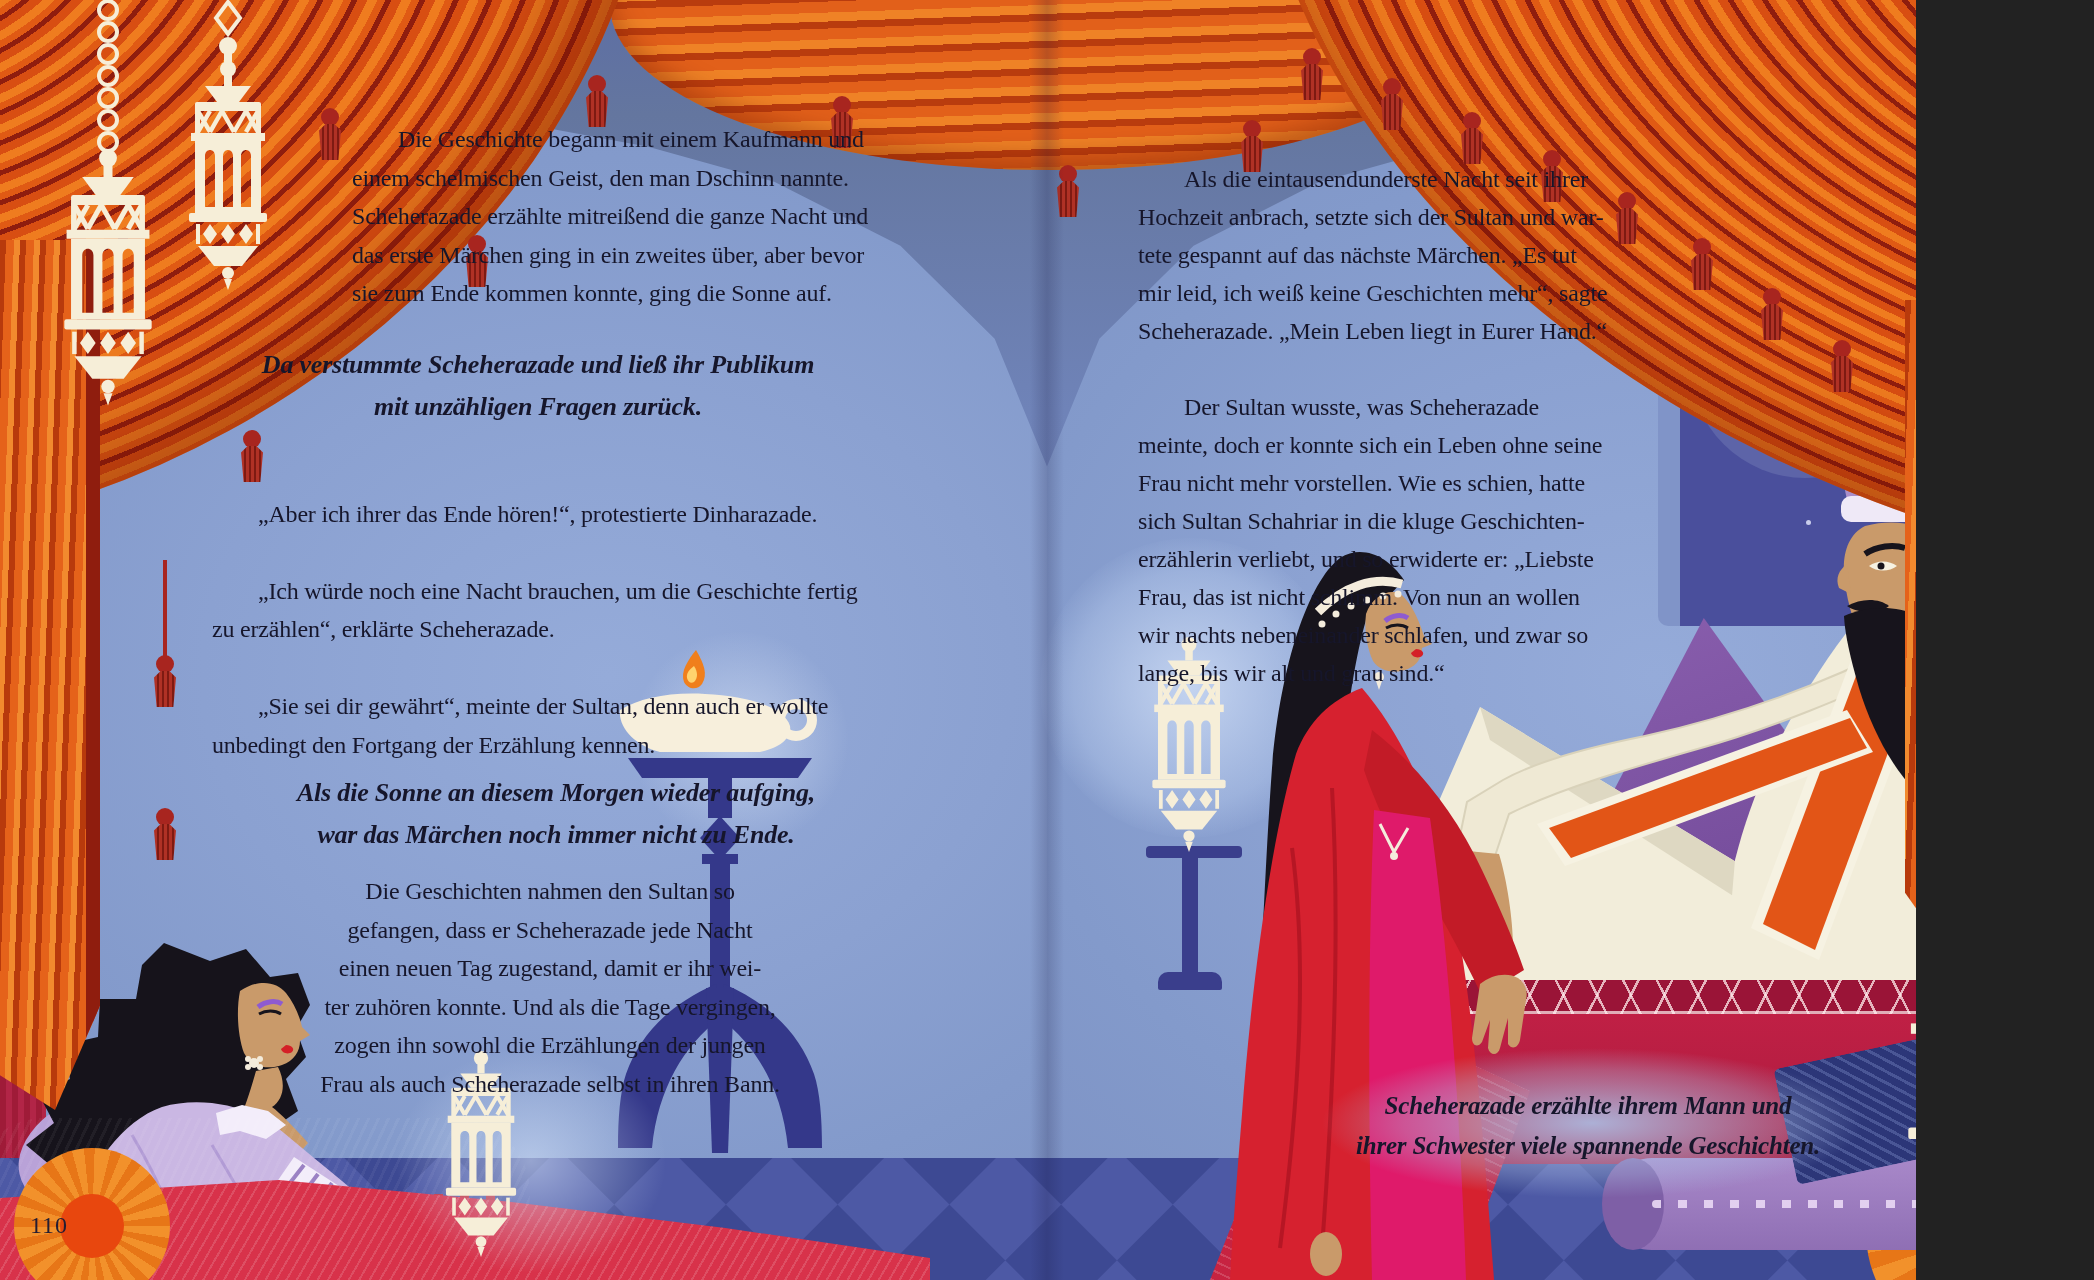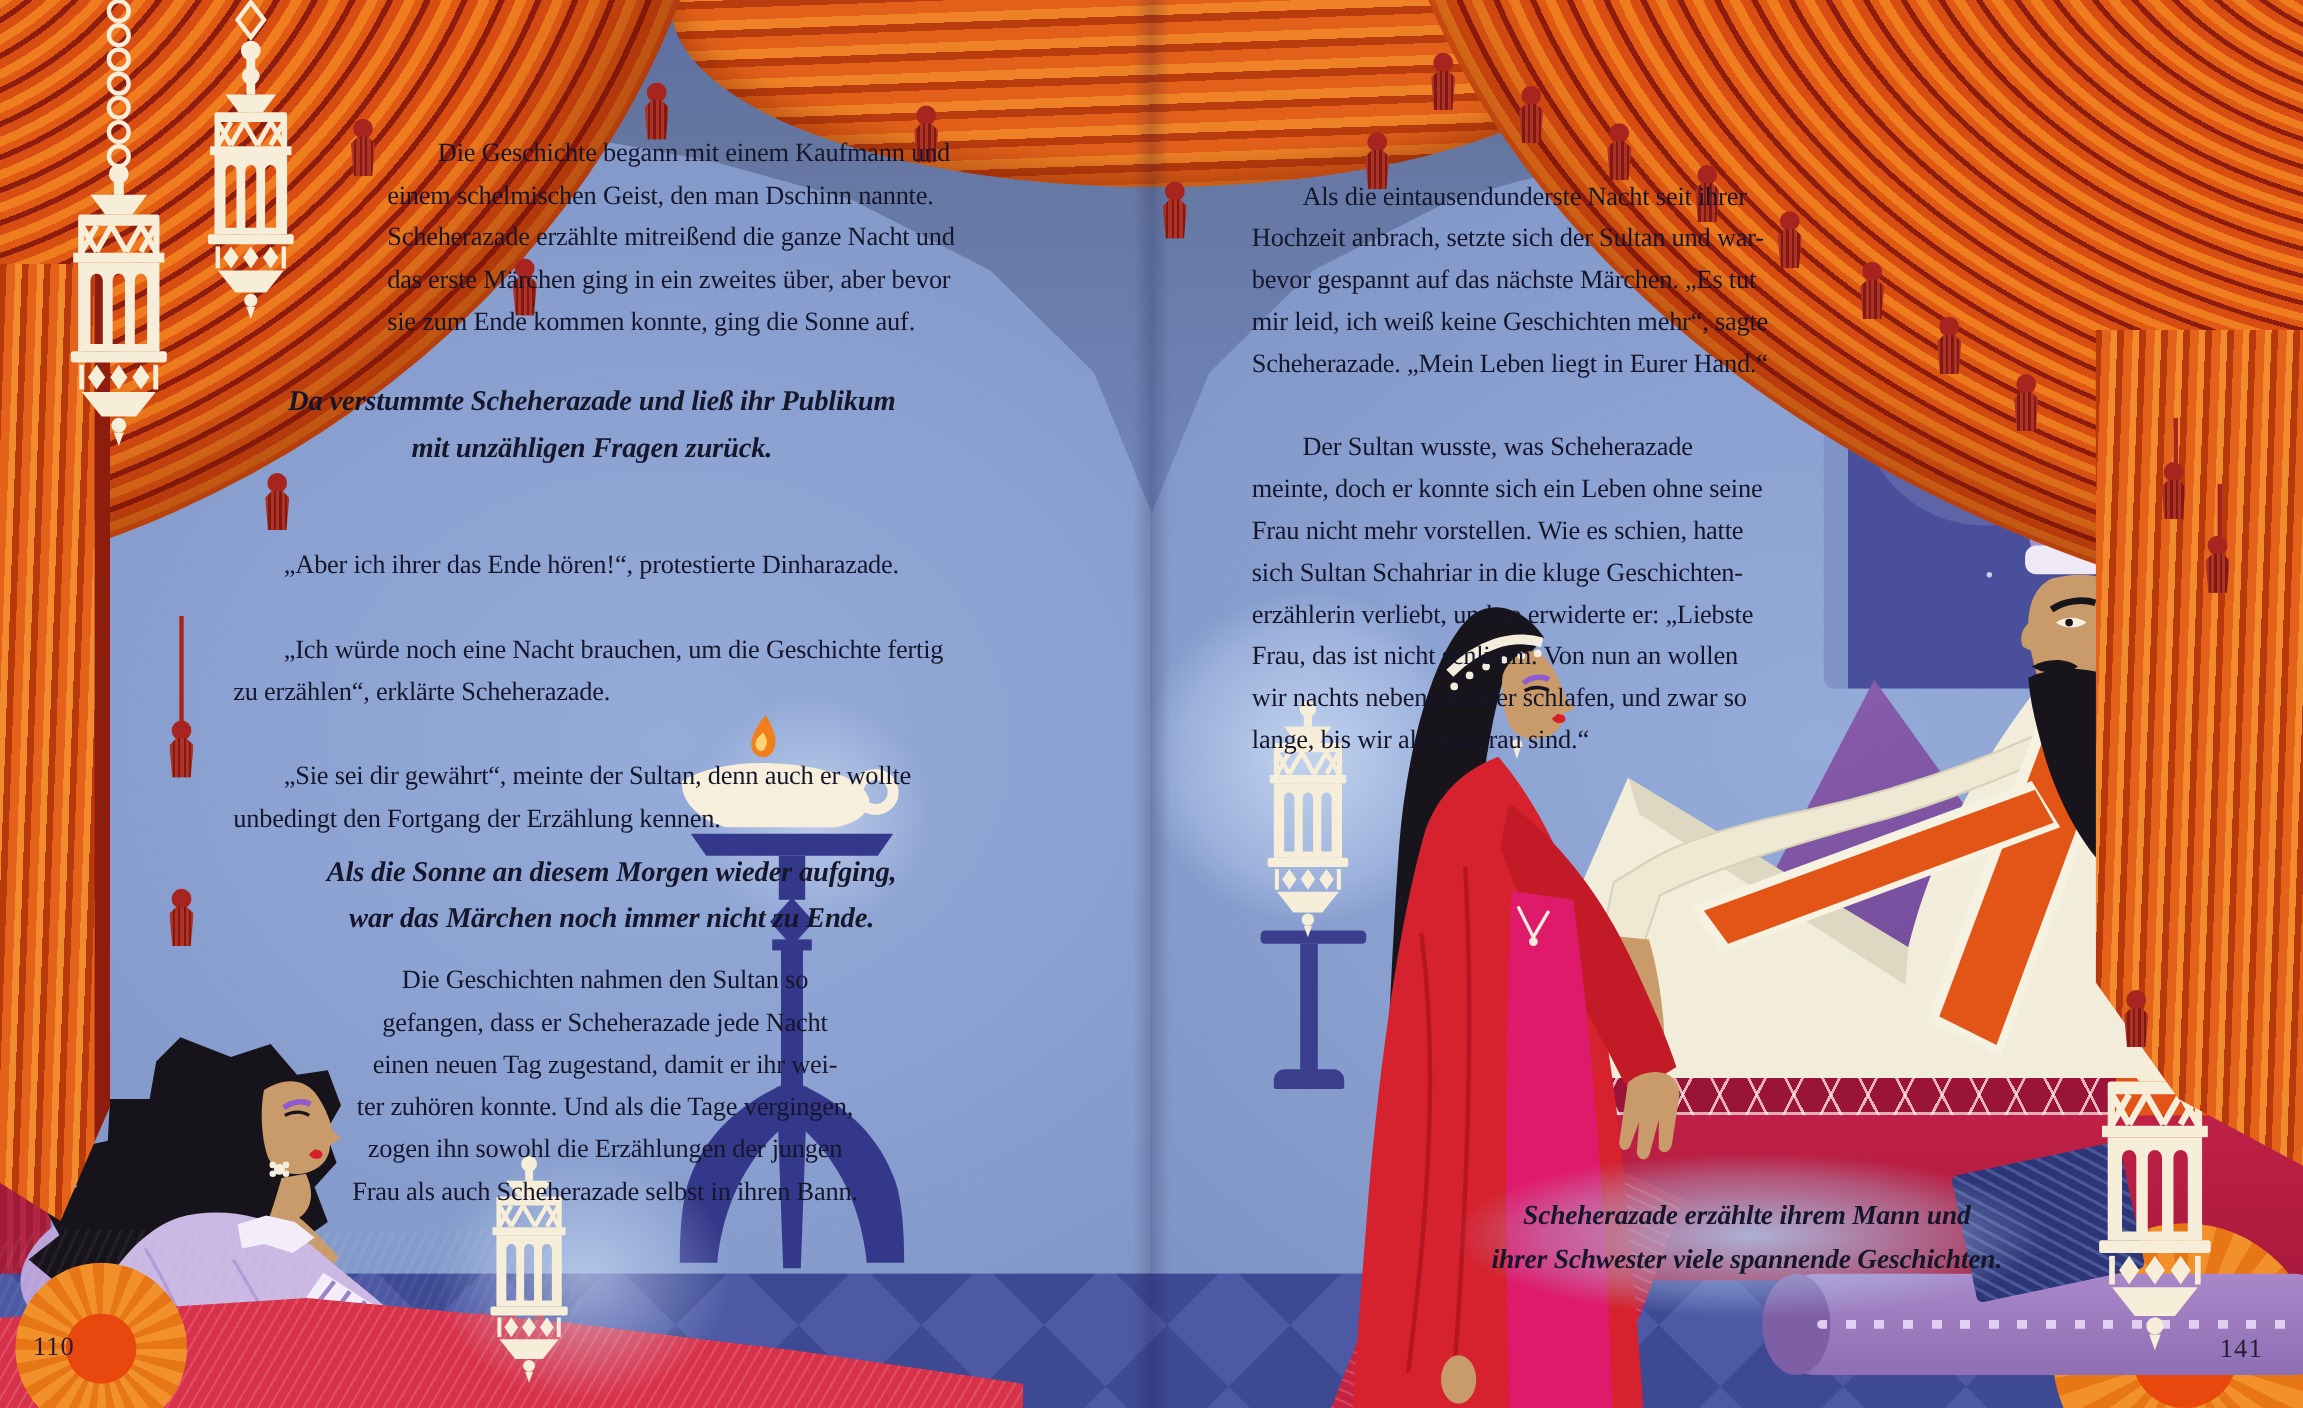--- a/index.html
+++ b/index.html
@@ -1,16 +1,16 @@
 <!DOCTYPE html>
 <html style="--bg_top: #5d6ea4; --bg_arch_hi: #95abd9; --curtain_hi: #ef7c1f; --curtain_deep: #8f1d0e; --crimson_edge: #a61c3c; --tassel: #a8251f; --cream: #f6eed8; --indigo: #34388a; --window_dark: #4a4f9c; --crescent: #f4ecca; --bed: #c2204a; --bed_band: #9a1437; --cushion_purple: #7b529f; --cushion_light: #b99ed4; --robe_red: #d6212f; --dress_pink: #df1a6a; --skin: #c99a6a; --turban: #a98fca; --sun: #f2912b; --sun_core: #e8470e; --bolster_navy: #3f4c95; --bolster_purple: #9d7fc2; --blanket_red: #d8324a; --floor: #46529c; --floor_dark: #3c4892; --text: #16162b;"><head>
 <meta charset="utf-8">
 <style>
   html,body{margin:0;padding:0;background:#222;}
-  .stage{position:relative;width:2094px;height:1280px;overflow:hidden;
+  .stage{position:relative;width:1916px;height:1280px;overflow:hidden;
     background:linear-gradient(180deg,var(--bg_top,#5d6ea4) 0,#64769f 9%,#6f83b8 32%,#7489bd 62%,#7287bc 100%);
     font-family:"Liberation Serif","DejaVu Serif",serif;}
   .abs{position:absolute;}
   .arch{position:absolute;top:118px;width:1047px;height:1162px;
     background:radial-gradient(900px 720px at 58% 48%,var(--bg_arch_hi,#95abd9) 0%,#8ba1d1 45%,#839acb 72%,#7e93c5 100%);
     clip-path:polygon(0 30%,5% 19%,14% 11%,26% 5.5%,38% 2.5%,47% 1%,50% 0,53% 1%,62% 2.5%,74% 5.5%,86% 11%,95% 19%,100% 30%,100% 100%,0 100%);}
   .glow{position:absolute;border-radius:50%;}
   .floor{position:absolute;left:0;right:0;top:1158px;bottom:0;overflow:hidden;background:var(--floor,#46529c);}
   .floor .checks{position:absolute;left:-300px;top:-750px;width:2800px;height:1900px;
     background:repeating-conic-gradient(var(--floor_dark,#3c4892) 0 25%, #4e5aa6 0 50%);
@@ -307,21 +307,21 @@
   <div class="txt" style="left:250px;top:872px;width:600px;text-align:center">Die Geschichten nahmen den Sultan so
 gefangen, dass er Scheherazade jede Nacht
 einen neuen Tag zugestand, damit er ihr wei-
 ter zuhören konnte. Und als die Tage vergingen,
 zogen ihn sowohl die Erzählungen der jungen
 Frau als auch Scheherazade selbst in ihren Bann.</div>
 
   <div class="txt lh38" style="left:1138px;top:122px;width:600px">
     <p class="ind">Als die eintausendunderste Nacht seit ihrer
 Hochzeit anbrach, setzte sich der Sultan und war-
-bevor gespannt auf das nächste Märchen. „Es tut
+tete gespannt auf das nächste Märchen. „Es tut
 mir leid, ich weiß keine Geschichten mehr“, sagte
 Scheherazade. „Mein Leben liegt in Eurer Hand.“</p>
     <p class="ind">Der Sultan wusste, was Scheherazade
 meinte, doch er konnte sich ein Leben ohne seine
 Frau nicht mehr vorstellen. Wie es schien, hatte
 sich Sultan Schahriar in die kluge Geschichten-
 erzählerin verliebt, und so erwiderte er: „Liebste
 Frau, das ist nicht schlimm. Von nun an wollen
 wir nachts nebeneinander schlafen, und zwar so
 lange, bis wir alt und grau sind.“</p>

